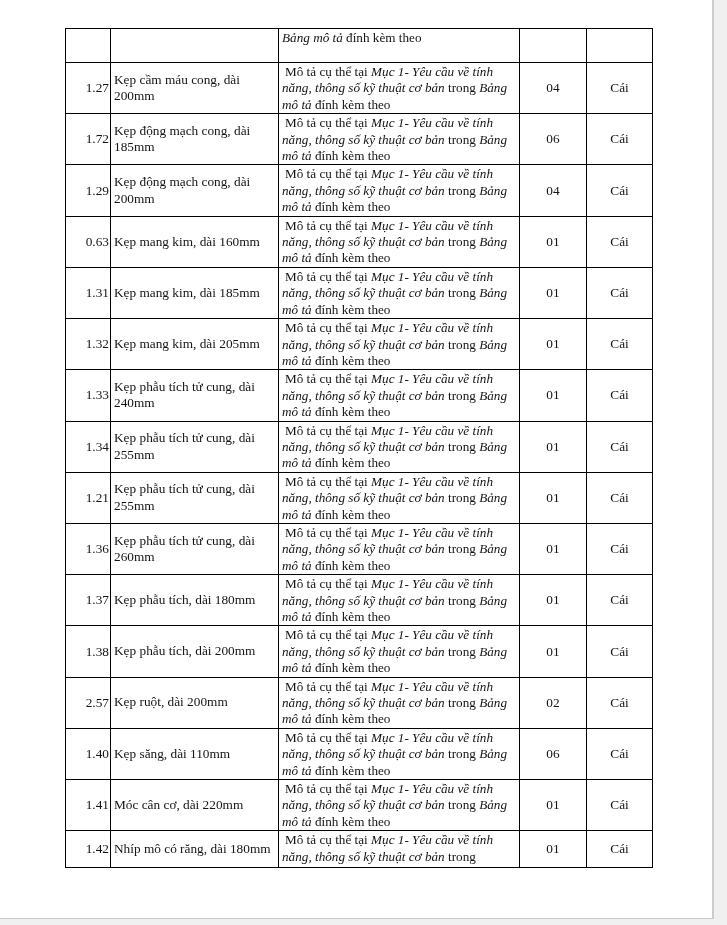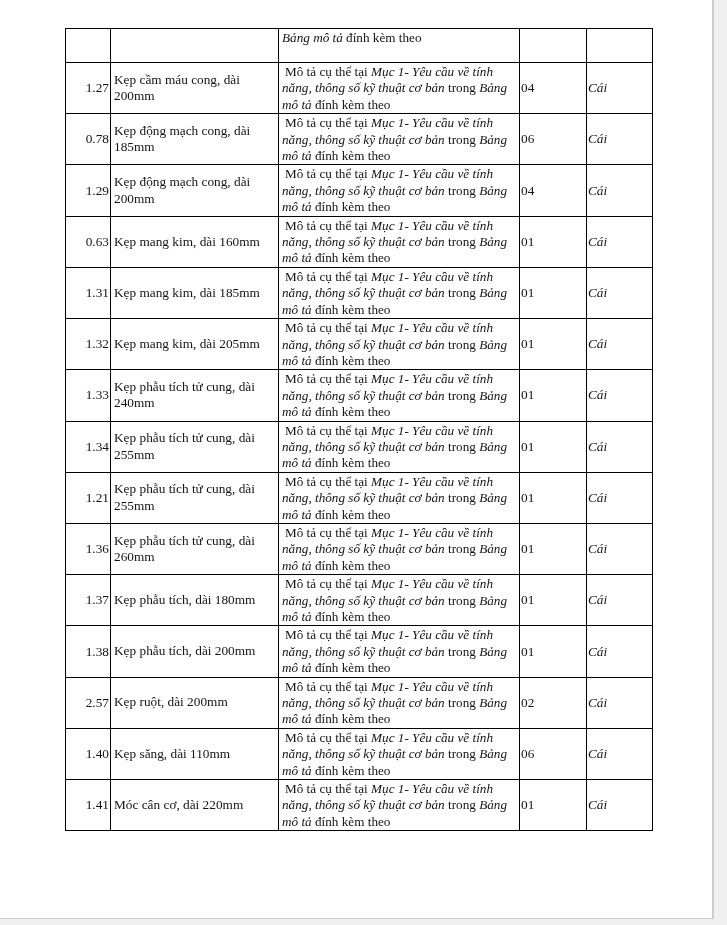--- a/index.html
+++ b/index.html
@@ -38,22 +38,22 @@
     box-sizing: border-box;
   }
   .items-table { border: 1.5px solid #000000; }
   tr[data-name="table-row"] { height: 50px; }
   tr.partial-top { height: 34px; }
   tr.partial-bottom { height: 37px; }
 
   .c-no   { width: 45px;  text-align: right; vertical-align: middle; }
   .c-name { width: 168px; text-align: left;   vertical-align: middle; padding: 0 2px 0 3px; line-height: 16.5px; }
   .c-desc { width: 241px; vertical-align: top; padding: 1px 2px 0 3px; }
-  .c-qty  { width: 67px;  text-align: left; vertical-align: middle; }
-  .c-unit { width: 66px;  vertical-align: middle; font-style: italic; }
+  .c-qty  { width: 67px;  text-align: center; vertical-align: middle; }
+  .c-unit { width: 66px;  text-align: center; vertical-align: middle; }
 
   .desc-text {
     font-size: 13.2px;
     line-height: 16.4px;
     text-indent: 3px;
     font-family: Liberation Serif, serif;
   }
   tr.partial-top .desc-text { text-indent: 0; }
   tr.partial-bottom td { vertical-align: top; }
   tr.partial-bottom .c-no,
@@ -81,21 +81,21 @@
         <tr data-name="table-row">
           <td class="c-no" data-name="item-number">1.27</td>
           <td class="c-name" data-name="item-name">Kẹp cầm máu cong, dài 200mm</td>
           <td class="c-desc" data-name="item-description">
             <div class="desc-text" data-name="item-description-text"><span>Mô tả cụ thể tại </span><i>Mục 1- Yêu cầu về tính năng, thông số kỹ thuật cơ bản</i><span> trong </span><i>Bảng mô tả</i><span> đính kèm theo</span></div>
           </td>
           <td class="c-qty" data-name="item-quantity">04</td>
           <td class="c-unit" data-name="item-unit">Cái</td>
         </tr>
         <tr data-name="table-row">
-          <td class="c-no" data-name="item-number">0.78</td>
+          <td class="c-no" data-name="item-number">1.72</td>
           <td class="c-name" data-name="item-name">Kẹp động mạch cong, dài 185mm</td>
           <td class="c-desc" data-name="item-description">
             <div class="desc-text" data-name="item-description-text"><span>Mô tả cụ thể tại </span><i>Mục 1- Yêu cầu về tính năng, thông số kỹ thuật cơ bản</i><span> trong </span><i>Bảng mô tả</i><span> đính kèm theo</span></div>
           </td>
           <td class="c-qty" data-name="item-quantity">06</td>
           <td class="c-unit" data-name="item-unit">Cái</td>
         </tr>
         <tr data-name="table-row">
           <td class="c-no" data-name="item-number">1.29</td>
           <td class="c-name" data-name="item-name">Kẹp động mạch cong, dài 200mm</td>
@@ -202,19 +202,28 @@
             <div class="desc-text" data-name="item-description-text"><span>Mô tả cụ thể tại </span><i>Mục 1- Yêu cầu về tính năng, thông số kỹ thuật cơ bản</i><span> trong </span><i>Bảng mô tả</i><span> đính kèm theo</span></div>
           </td>
           <td class="c-qty" data-name="item-quantity">06</td>
           <td class="c-unit" data-name="item-unit">Cái</td>
         </tr>
         <tr data-name="table-row">
           <td class="c-no" data-name="item-number">1.41</td>
           <td class="c-name" data-name="item-name">Móc cân cơ, dài 220mm</td>
           <td class="c-desc" data-name="item-description">
             <div class="desc-text" data-name="item-description-text"><span>Mô tả cụ thể tại </span><i>Mục 1- Yêu cầu về tính năng, thông số kỹ thuật cơ bản</i><span> trong </span><i>Bảng mô tả</i><span> đính kèm theo</span></div>
+          </td>
+          <td class="c-qty" data-name="item-quantity">01</td>
+          <td class="c-unit" data-name="item-unit">Cái</td>
+        </tr>
+        <tr data-name="table-row" class="partial-bottom">
+          <td class="c-no" data-name="item-number">1.42</td>
+          <td class="c-name" data-name="item-name">Nhíp mô có răng, dài 180mm</td>
+          <td class="c-desc" data-name="item-description">
+            <div class="desc-text" data-name="item-description-text"><span>Mô tả cụ thể tại </span><i>Mục 1- Yêu cầu về tính năng, thông số kỹ thuật cơ bản</i><span> trong</span></div>
           </td>
           <td class="c-qty" data-name="item-quantity">01</td>
           <td class="c-unit" data-name="item-unit">Cái</td>
         </tr>
       </tbody>
   </table>
 </div>
 
 </body></html>

